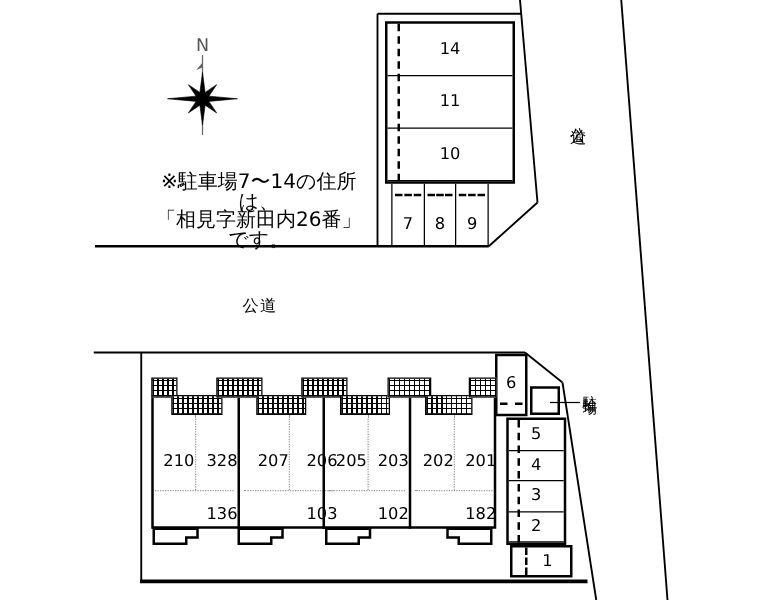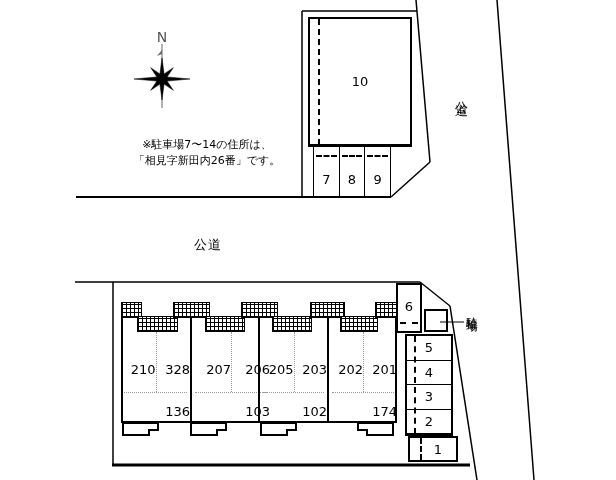--- a/index.html
+++ b/index.html
@@ -92,29 +92,31 @@
       <line x1="162" y1="44" x2="162" y2="108" stroke="#666" stroke-width="1"></line>
       <polygon points="162,50 157,56 162,54" fill="#666"></polygon>
       <path d="M190,79 L167.1,76.9 L173.3,67.7 L164.1,73.9 L162,58 L159.9,73.9
                L150.7,67.7 L156.9,76.9 L134,79 L156.9,81.1 L150.7,90.3 L159.9,84.1
                L162,100 L164.1,84.1 L173.3,90.3 L167.1,81.1 Z" fill="#000" stroke="#000" stroke-width="0.5"></path>
     </g>
   </svg>
 
   <div class="lbl" style="left:150px;top:29px;width:24px;text-align:center;font-size:14px;color:#555;">N</div>
 
-  <div class="lbl" style="left:118px;top:137px;width:178px;text-align:center;font-size:11px;line-height:15.5px;">
+  <div class="lbl" style="left:118px;top:137px;width:178px;text-align:center;font-size:16px;line-height:15.5px;">
     <div>※駐車場7〜14の住所は、</div>
     <div>「相見字新田内26番」です。</div>
   </div>
 
   <div class="lbl" style="left:180px;top:236px;width:56px;text-align:center;font-size:13px;letter-spacing:1px;">公道</div>
   <div class="lbl vtext" style="left:452px;top:91px;font-size:13px;letter-spacing:2px;">公道</div>
 
   <div class="abs ublock">
+    <div class="urow">14</div>
+    <div class="urow">11</div>
     <div class="urow">10</div>
     <div class="vdash" style="left:8px;"></div>
   </div>
 
   <div class="abs cells">
     <div class="cell">
       <div class="hdash"></div>
       <div class="cnum">7</div>
     </div>
     <div class="cell">
@@ -148,21 +150,21 @@
     <div class="room ra">205</div>
     <div class="room rb">203</div>
     <div class="uhline"></div>
     <div class="room rc">102</div>
   </div>
   <div class="unit ub" style="left:327px;width:70px;">
     <div class="usplit"></div>
     <div class="room ra">202</div>
     <div class="room rb">201</div>
     <div class="uhline"></div>
-    <div class="room rc">174</div>
+    <div class="room rc">182</div>
   </div>
 
   <div class="hatch" style="left:121px;top:302px;width:19px;"></div>
   <div class="hatch" style="left:137px;top:316px;width:39px;"></div>
   <div class="hatch" style="left:173px;top:302px;width:35px;"></div>
   <div class="hatch" style="left:205px;top:316px;width:38px;"></div>
   <div class="hatch" style="left:241px;top:302px;width:35px;"></div>
   <div class="hatch" style="left:272px;top:316px;width:38px;"></div>
   <div class="hatch" style="left:310px;top:302px;width:33px;"></div>
   <div class="hatch" style="left:340px;top:316px;width:36px;"></div>

